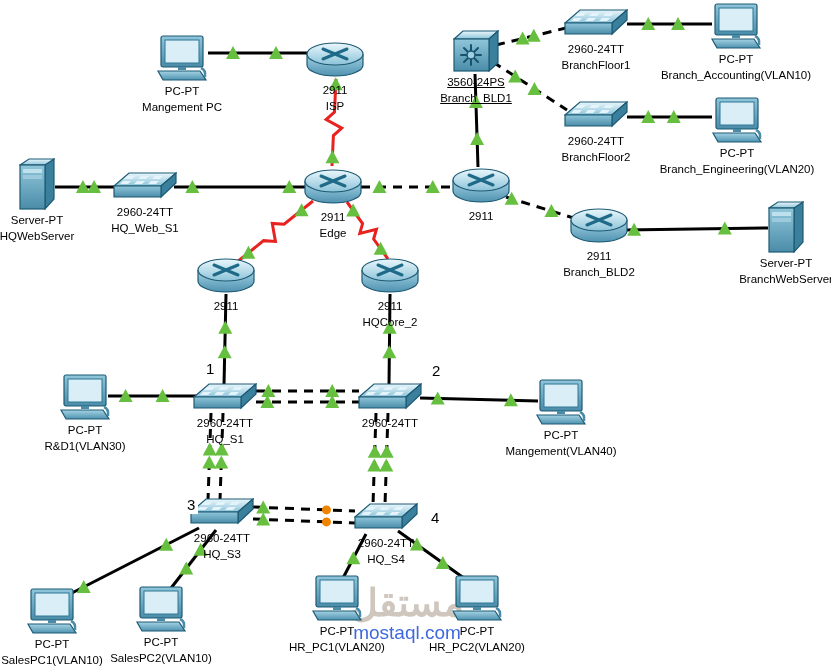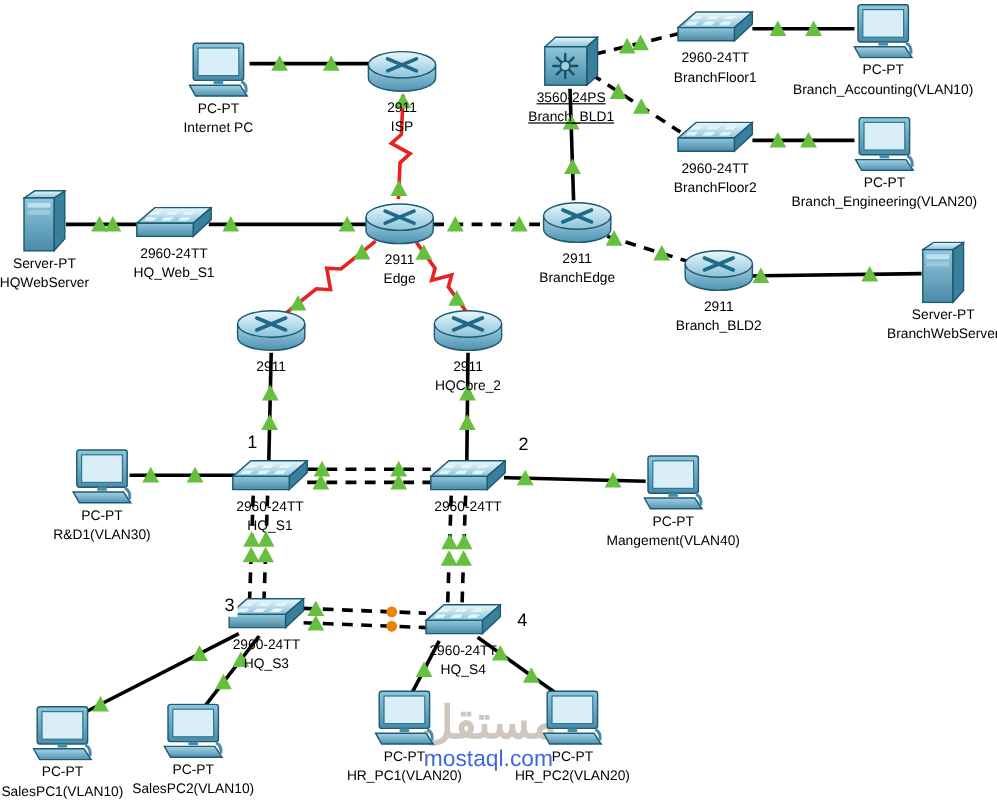--- a/index.html
+++ b/index.html
@@ -140,21 +140,21 @@
   <div id="nodes">
       <div class="dev" style="left: 156px; top: 35px;"><span><svg width="52" height="46" viewBox="0 0 52 46">
             <rect x="5" y="1" width="42" height="31" rx="2" fill="url(#gFront)" stroke="#1d5a74" stroke-width="1.2"></rect>
             <rect x="9" y="5" width="34" height="23" fill="#d9eef7" stroke="#2e7795" stroke-width="1"></rect>
             <rect x="22" y="32" width="8" height="3" fill="#4a8ca8"></rect>
             <polygon points="2,36 44,36 50,45 7,45" fill="url(#gSide)" stroke="#1d5a74" stroke-width="1.2"></polygon>
             <path d="M45,33 q5,2 4,9" stroke="#4a8ca8" stroke-width="2.5" fill="none"></path>
           </svg></span></div>
       <div class="dev-label" style="left: 62px; top: 83px;">
         <div>PC-PT</div>
-        <div>Internet PC</div>
+        <div>Mangement PC</div>
       </div>
       <div class="dev" style="left: 304px; top: 40px;"><span><svg width="62" height="40" viewBox="0 0 62 40">
             <path d="M3,14 v11 a28,11 0 0 0 56,0 v-11" fill="url(#gSide)" stroke="#1d5a74" stroke-width="1.2"></path>
             <ellipse cx="31" cy="14" rx="28" ry="11" fill="url(#gTop)" stroke="#1d5a74" stroke-width="1.2"></ellipse>
             <path d="M19,9 L43,19 M43,9 L19,19" stroke="#1e6a88" stroke-width="3" stroke-linecap="round" fill="none"></path>
           </svg></span></div>
       <div class="dev-label" style="left: 215px; top: 82px;">
         <div>2911</div>
         <div>ISP</div>
       </div>
@@ -249,21 +249,20 @@
         <div>2911</div>
         <div>Edge</div>
       </div>
       <div class="dev" style="left: 450px; top: 166px;"><span><svg width="62" height="40" viewBox="0 0 62 40">
             <path d="M3,14 v11 a28,11 0 0 0 56,0 v-11" fill="url(#gSide)" stroke="#1d5a74" stroke-width="1.2"></path>
             <ellipse cx="31" cy="14" rx="28" ry="11" fill="url(#gTop)" stroke="#1d5a74" stroke-width="1.2"></ellipse>
             <path d="M19,9 L43,19 M43,9 L19,19" stroke="#1e6a88" stroke-width="3" stroke-linecap="round" fill="none"></path>
           </svg></span></div>
       <div class="dev-label" style="left: 361px; top: 208px;">
         <div>2911</div>
-        <div>BranchEdge</div>
       </div>
       <div class="dev" style="left: 568px; top: 206px;"><span><svg width="62" height="40" viewBox="0 0 62 40">
             <path d="M3,14 v11 a28,11 0 0 0 56,0 v-11" fill="url(#gSide)" stroke="#1d5a74" stroke-width="1.2"></path>
             <ellipse cx="31" cy="14" rx="28" ry="11" fill="url(#gTop)" stroke="#1d5a74" stroke-width="1.2"></ellipse>
             <path d="M19,9 L43,19 M43,9 L19,19" stroke="#1e6a88" stroke-width="3" stroke-linecap="round" fill="none"></path>
           </svg></span></div>
       <div class="dev-label" style="left: 479px; top: 248px;">
         <div>2911</div>
         <div>Branch_BLD2</div>
       </div>

